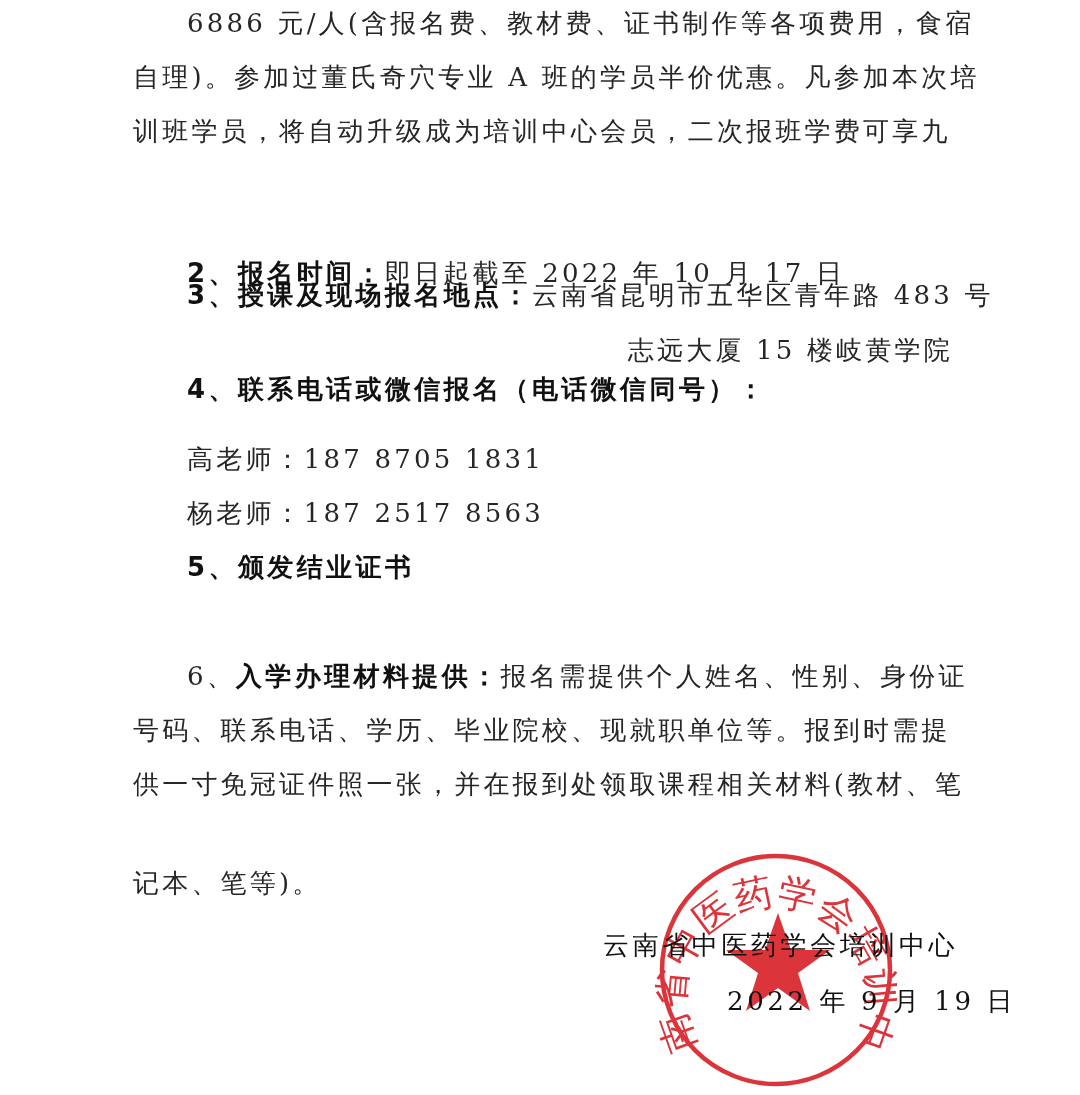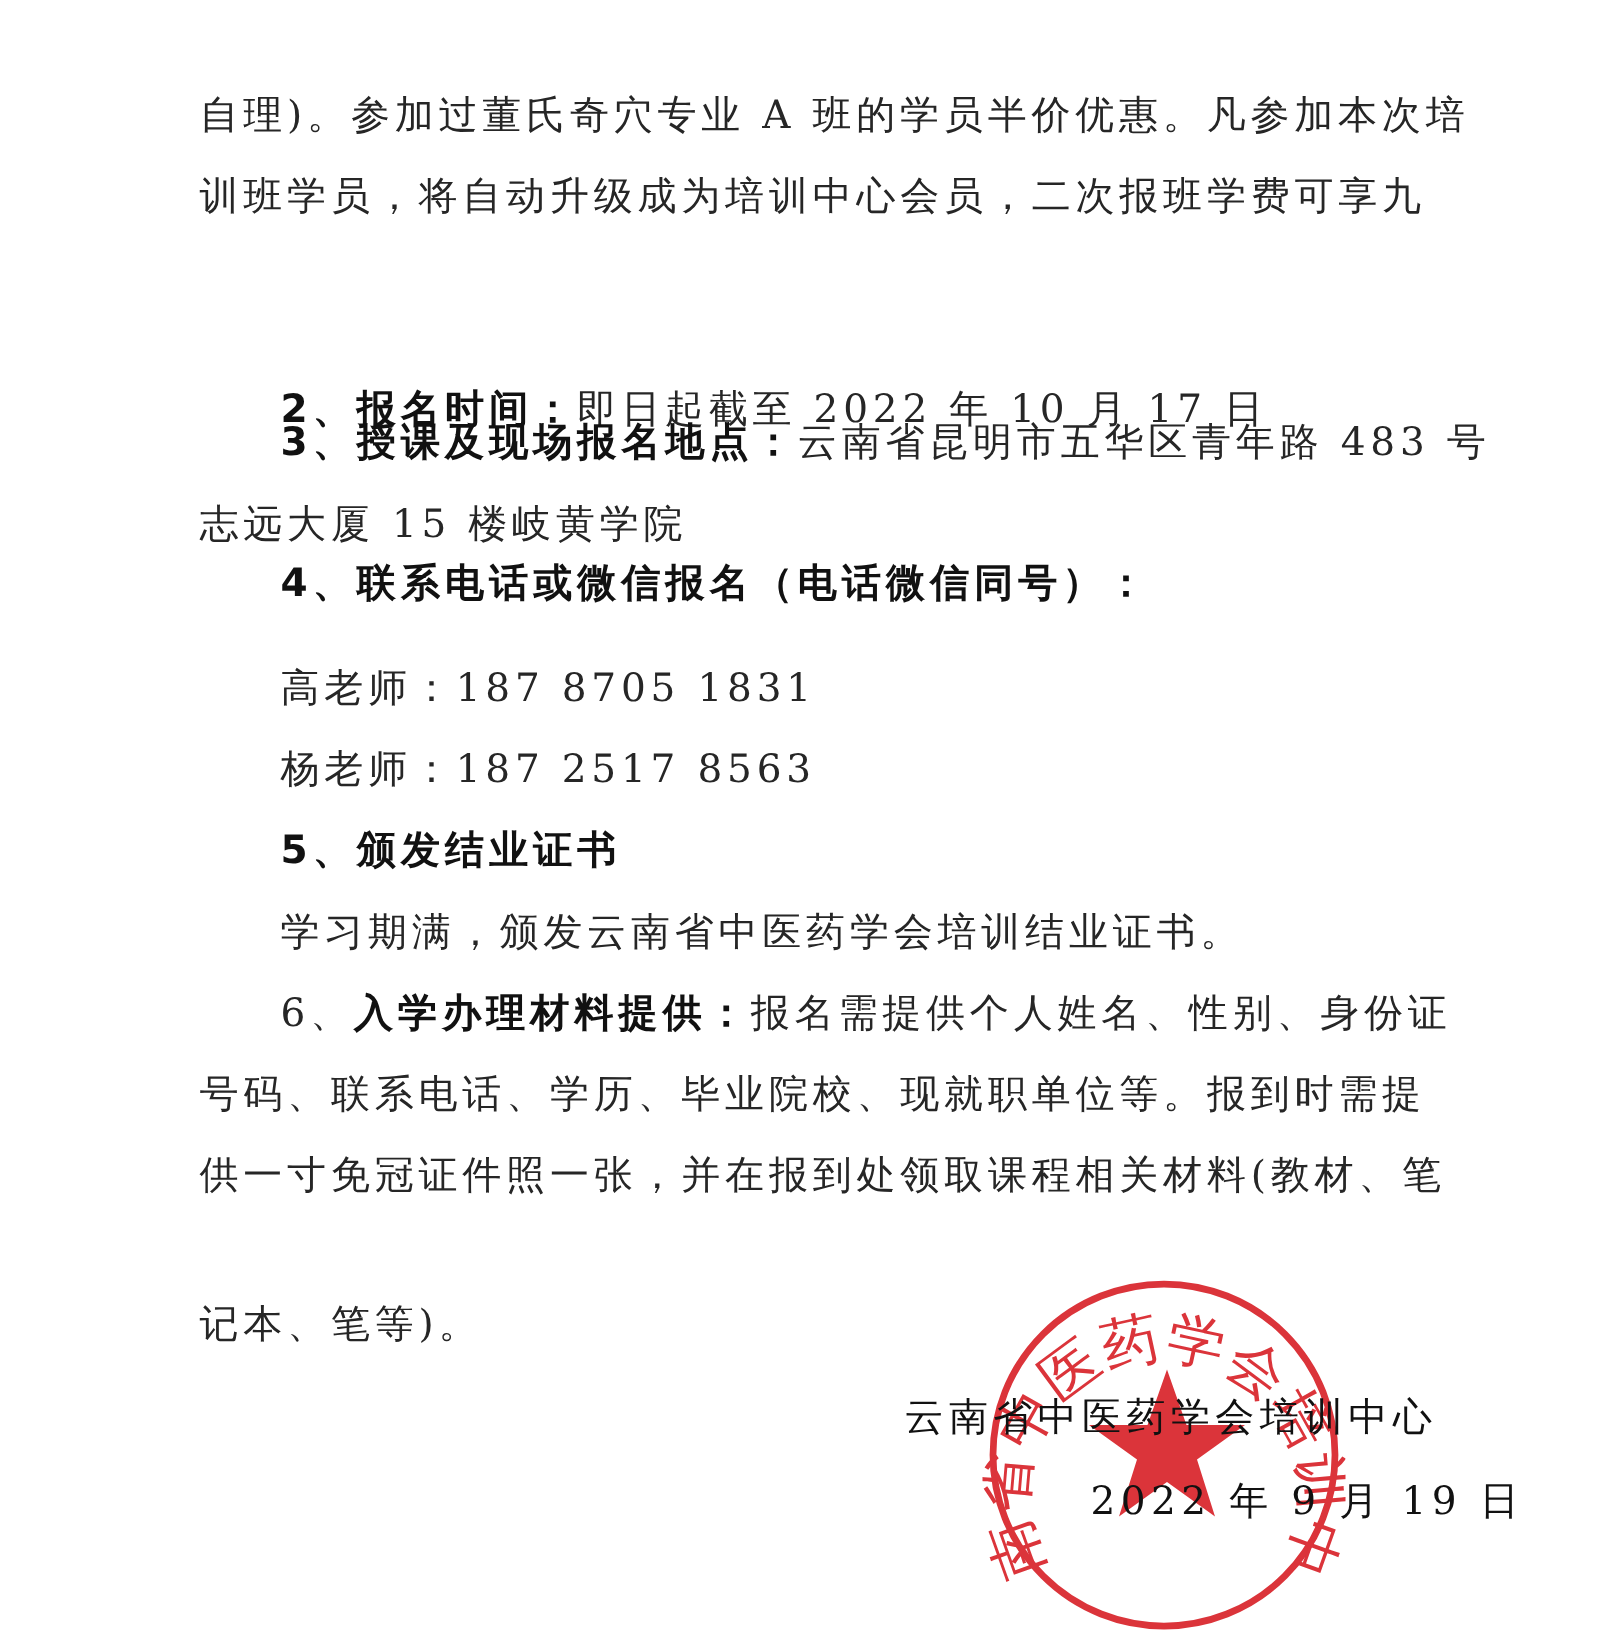--- a/index.html
+++ b/index.html
@@ -55,46 +55,46 @@
       height: 240px;
       z-index: 1;
       opacity: 0.92;
     }
   </style>
 </head>
 <body>
 
 <div class="page">
 
+  <div class="line indent" style="top:6px;">6886 元/人(含报名费、教材费、证书制作等各项费用，食宿</div>
   <div class="line" style="top:60px;">自理)。参加过董氏奇穴专业 A 班的学员半价优惠。凡参加本次培</div>
   <div class="line" style="top:114px;">训班学员，将自动升级成为培训中心会员，二次报班学费可享九</div>
 
   <div class="line indent" style="top:223px;margin-top:33px;">
     <span class="b">2、报名时间：</span><span>即日起截至 2022 年 10 月 17 日</span>
   </div>
 
   <div class="line indent" style="top:278px;">
     <span class="b">3、授课及现场报名地点：</span><span>云南省昆明市五华区青年路 483 号</span>
   </div>
-  <div class="line" style="top:333px;">志远大厦 15 楼岐黄学院</div>
+  <div class="line" style="top:333px;text-align:right;">志远大厦 15 楼岐黄学院</div>
 
   <div class="line indent" style="top:372px;">
     <span class="b">4、联系电话或微信报名（电话微信同号）：</span>
   </div>
   <div class="line indent" style="top:442px;">
     <span>高老师：</span><span>187 8705 1831</span>
   </div>
   <div class="line indent" style="top:496px;">
     <span>杨老师：</span><span>187 2517 8563</span>
   </div>
 
   <div class="line indent" style="top:550px;">
     <span class="b">5、颁发结业证书</span>
   </div>
-  <div class="line indent" style="top:605px;">学习期满，颁发云南省中医药学会培训结业证书。</div>
 
   <div class="line indent" style="top:659px;">
     <span>6、</span><span class="b">入学办理材料提供：</span><span>报名需提供个人姓名、性别、身份证</span>
   </div>
   <div class="line" style="top:713px;">号码、联系电话、学历、毕业院校、现就职单位等。报到时需提</div>
   <div class="line" style="top:767px;">供一寸免冠证件照一张，并在报到处领取课程相关材料(教材、笔</div>
   <div class="line" style="top:866px;">记本、笔等)。</div>
 
   <svg class="stamp" viewBox="0 0 242 240">
     <defs>

